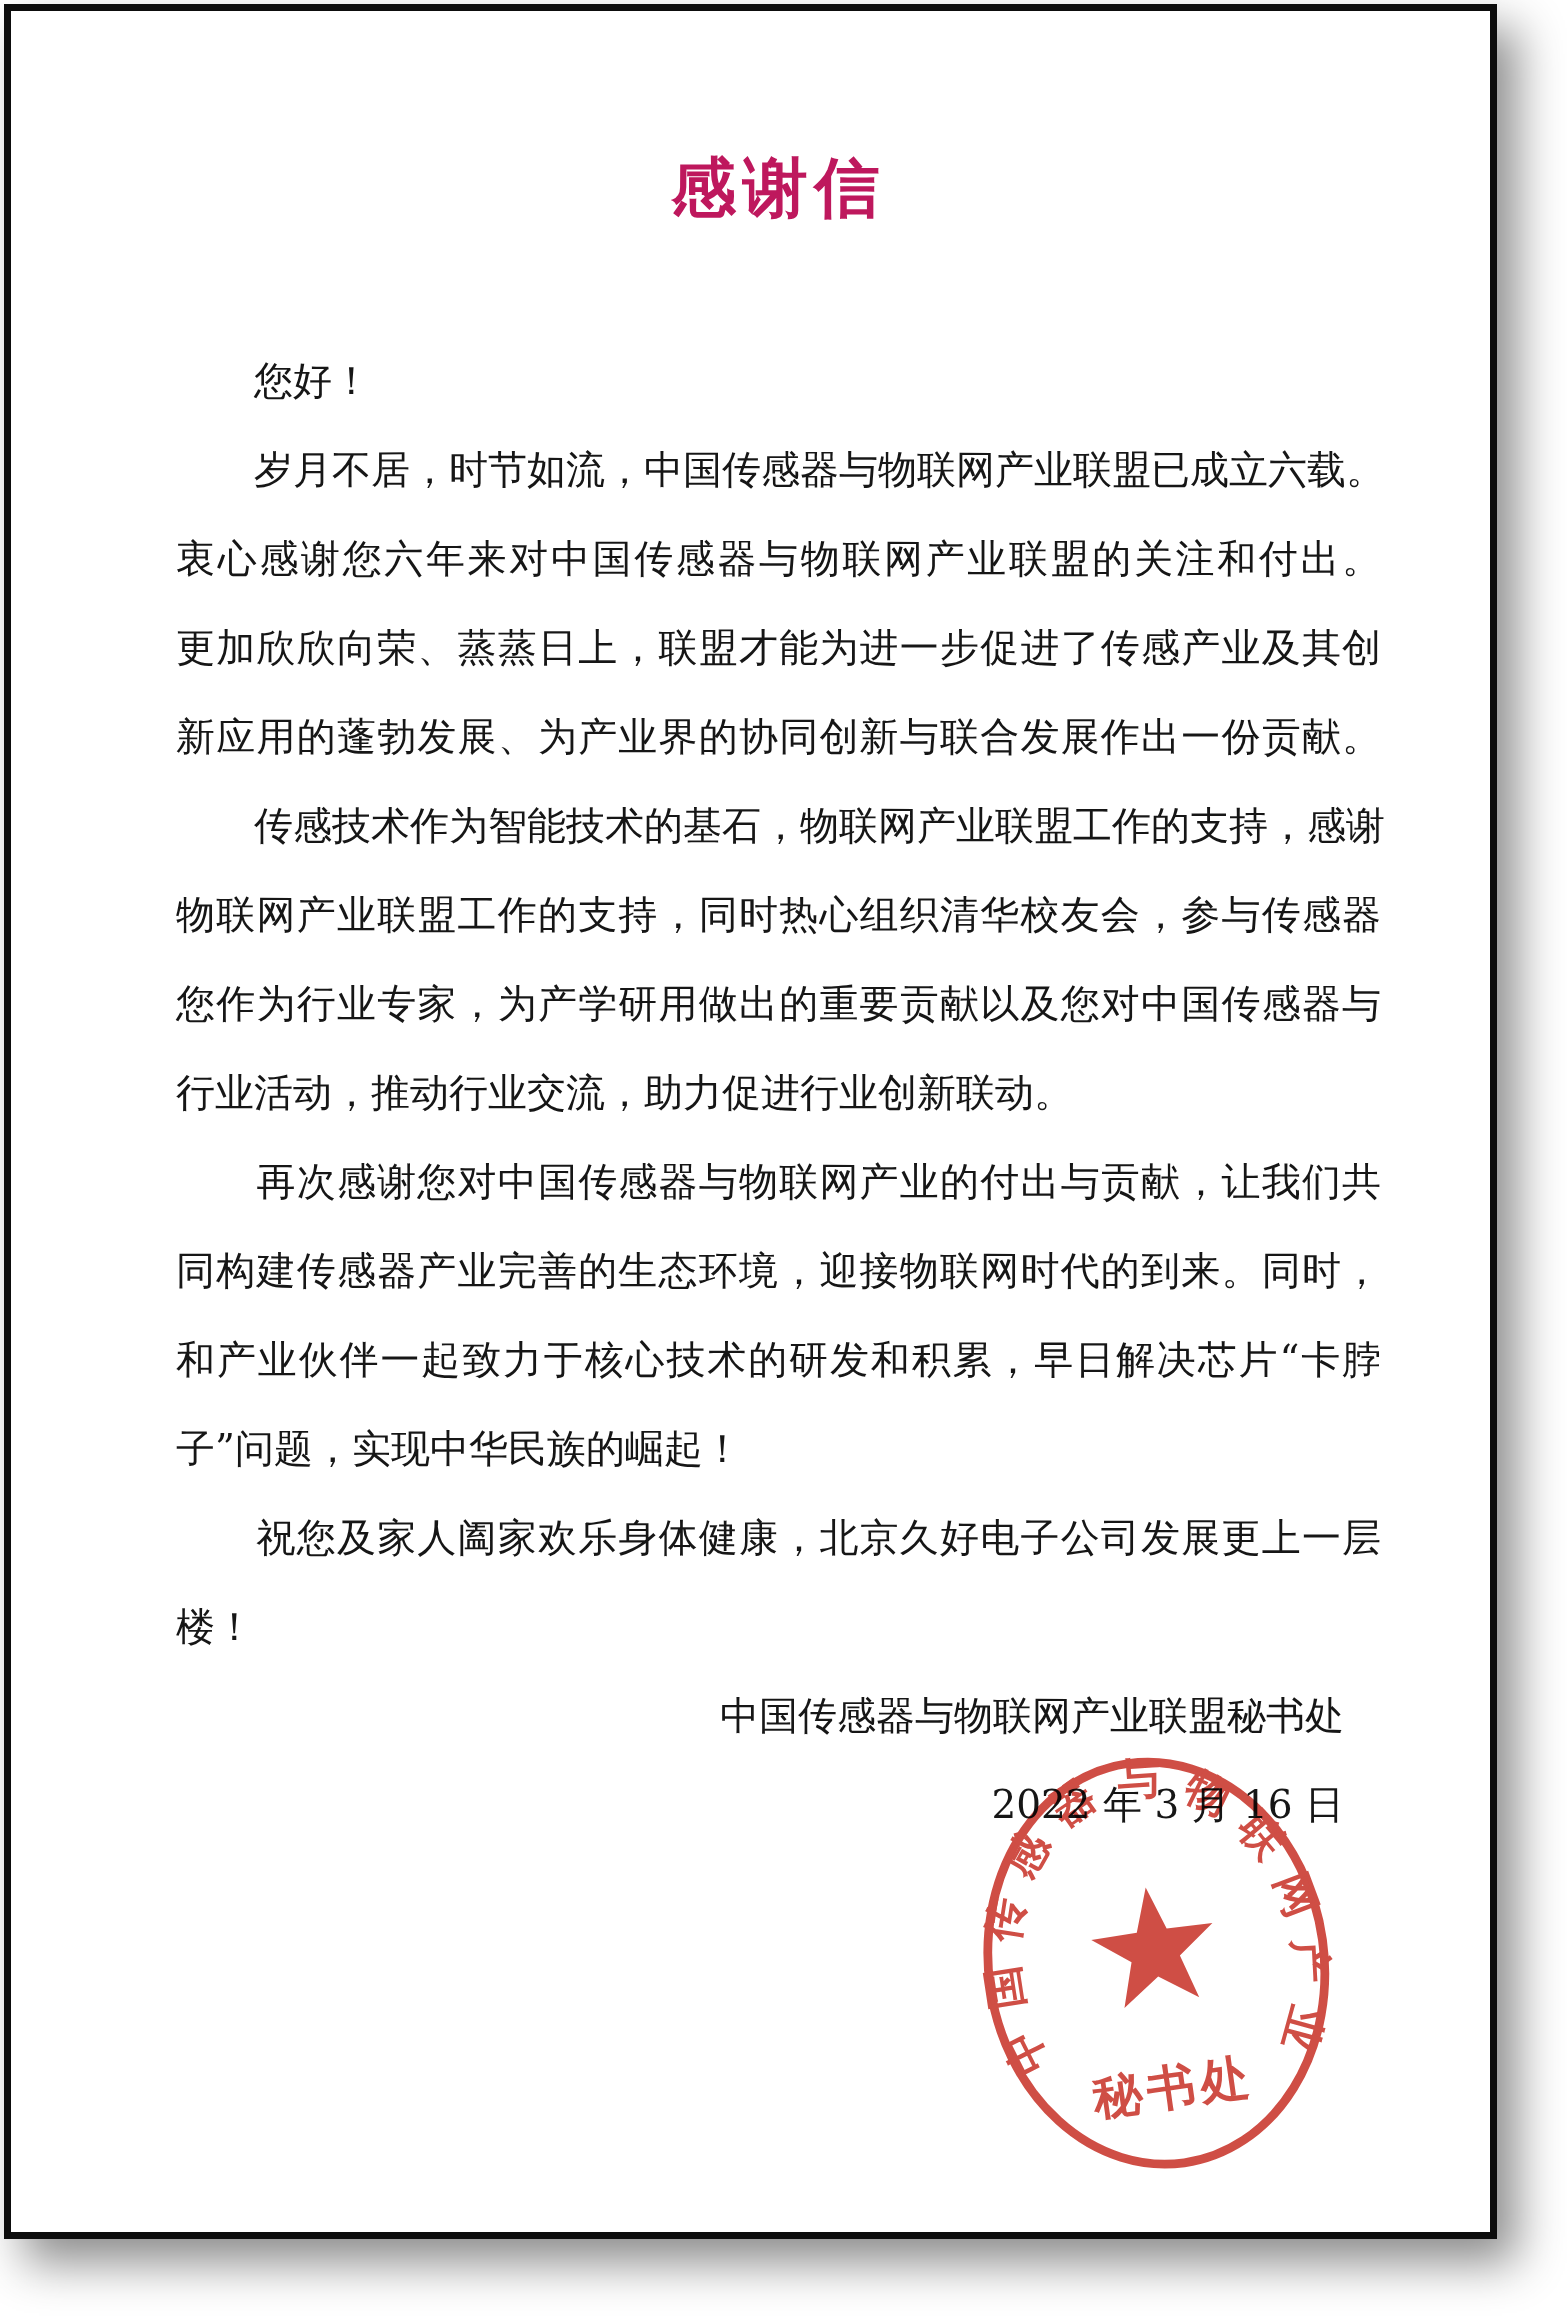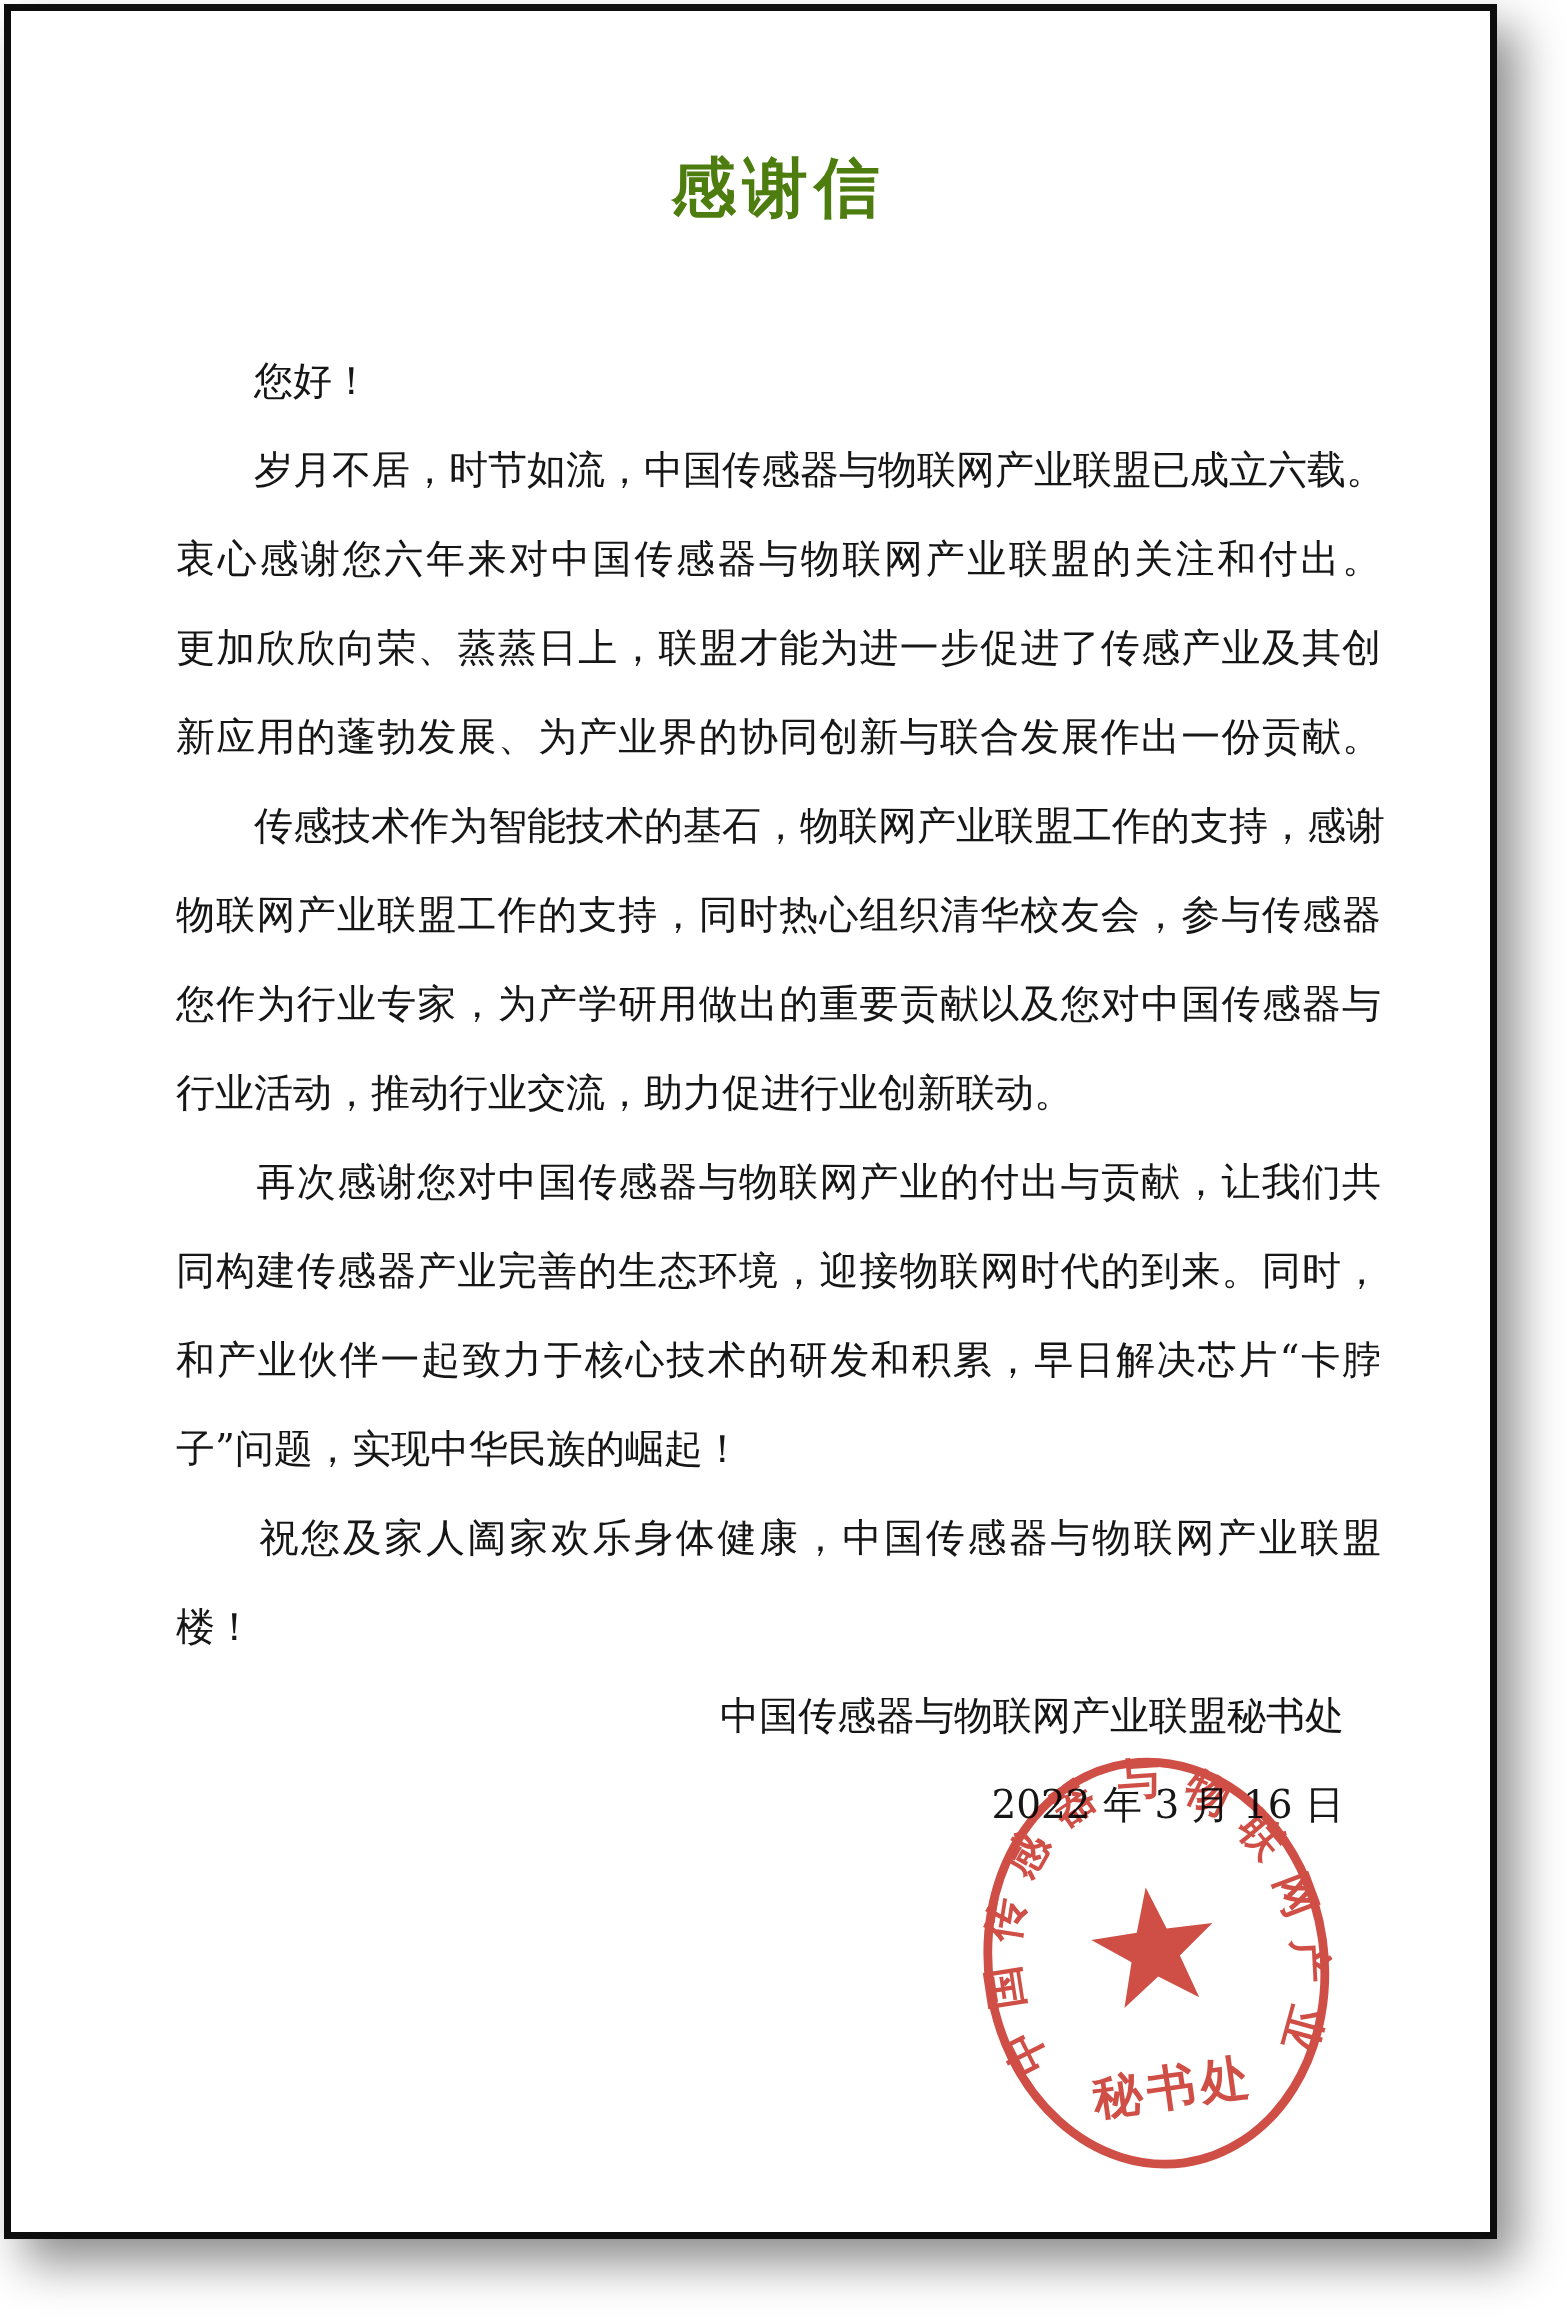--- a/index.html
+++ b/index.html
@@ -19,21 +19,21 @@
     border:7.4px solid #0d0d0d;
     box-shadow:20.3px 24px 44px rgba(0,0,0,0.45);
   }
   .title {
     position:absolute; top:133px; left:165px; width:1205px;
     text-align:center;
     font-family:"DejaVu Sans", sans-serif;
     font-weight:bold;
     font-size:65px;
     letter-spacing:6.8px;
-    color:#4d7c0f;
+    color:#be185d;
   }
   .textcol {
     position:absolute; left:165px; top:325px; width:1205px;
     font-size:39px;
     line-height:89px;
     letter-spacing:0px;
     color:#161616;
   }
   .ln {
     white-space:nowrap;
@@ -76,21 +76,21 @@
     <div class="ln ln-j">更加欣欣向荣、蒸蒸日上，联盟才能为进一步促进了传感产业及其创</div>
     <div class="ln ln-j">新应用的蓬勃发展、为产业界的协同创新与联合发展作出一份贡献。</div>
     <div class="ln ln-j">　　传感技术作为智能技术的基石，物联网产业联盟工作的支持，感谢</div>
     <div class="ln ln-j">物联网产业联盟工作的支持，同时热心组织清华校友会，参与传感器</div>
     <div class="ln ln-j">您作为行业专家，为产学研用做出的重要贡献以及您对中国传感器与</div>
     <div class="ln">行业活动，推动行业交流，助力促进行业创新联动。</div>
     <div class="ln ln-j">　　再次感谢您对中国传感器与物联网产业的付出与贡献，让我们共</div>
     <div class="ln ln-j">同构建传感器产业完善的生态环境，迎接物联网时代的到来。同时，</div>
     <div class="ln ln-j">和产业伙伴一起致力于核心技术的研发和积累，早日解决芯片“卡脖</div>
     <div class="ln">子”问题，实现中华民族的崛起！</div>
-    <div class="ln ln-j">　　祝您及家人阖家欢乐身体健康，中国传感器与物联网产业联盟</div>
+    <div class="ln ln-j">　　祝您及家人阖家欢乐身体健康，北京久好电子公司发展更上一层</div>
     <div class="ln">楼！</div>
     <div class="ln ln-right">中国传感器与物联网产业联盟秘书处</div>
     <div class="ln ln-right">2022 年 3 月 16 日</div>
   </div>
 
   <div class="stamp-wrap">
     <svg viewBox="0 0 560 640" xmlns="http://www.w3.org/2000/svg">
       <ellipse cx="280" cy="318" rx="248" ry="298" fill="none" stroke="#c9352b" stroke-width="13"></ellipse>
       <path id="stamp-arc" fill="none" d="M 102.5 444 A 205 252 0 1 1 457.5 444"></path>
       <text class="stamp-ring-text" fill="#c9352b">

